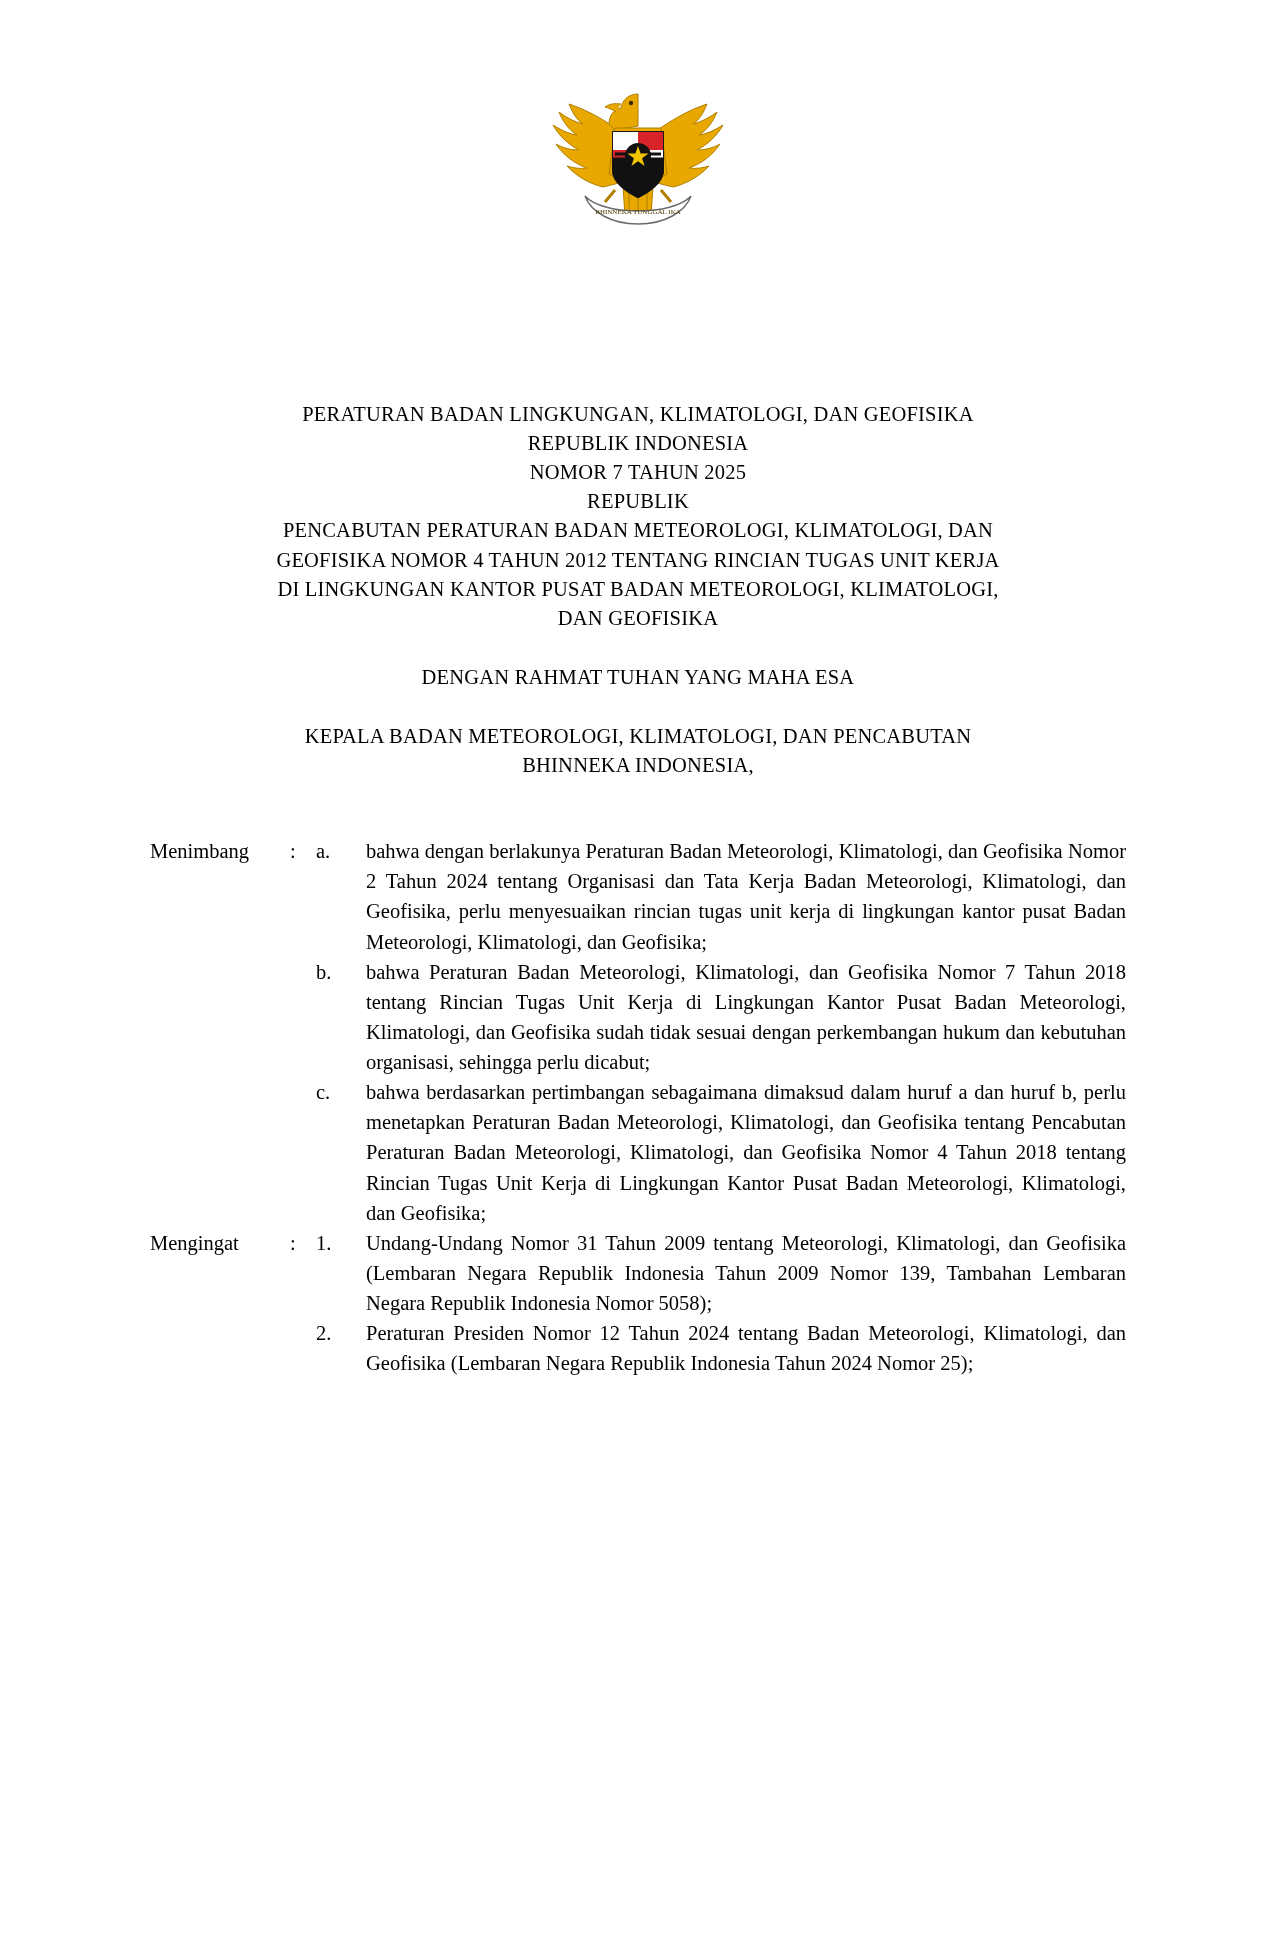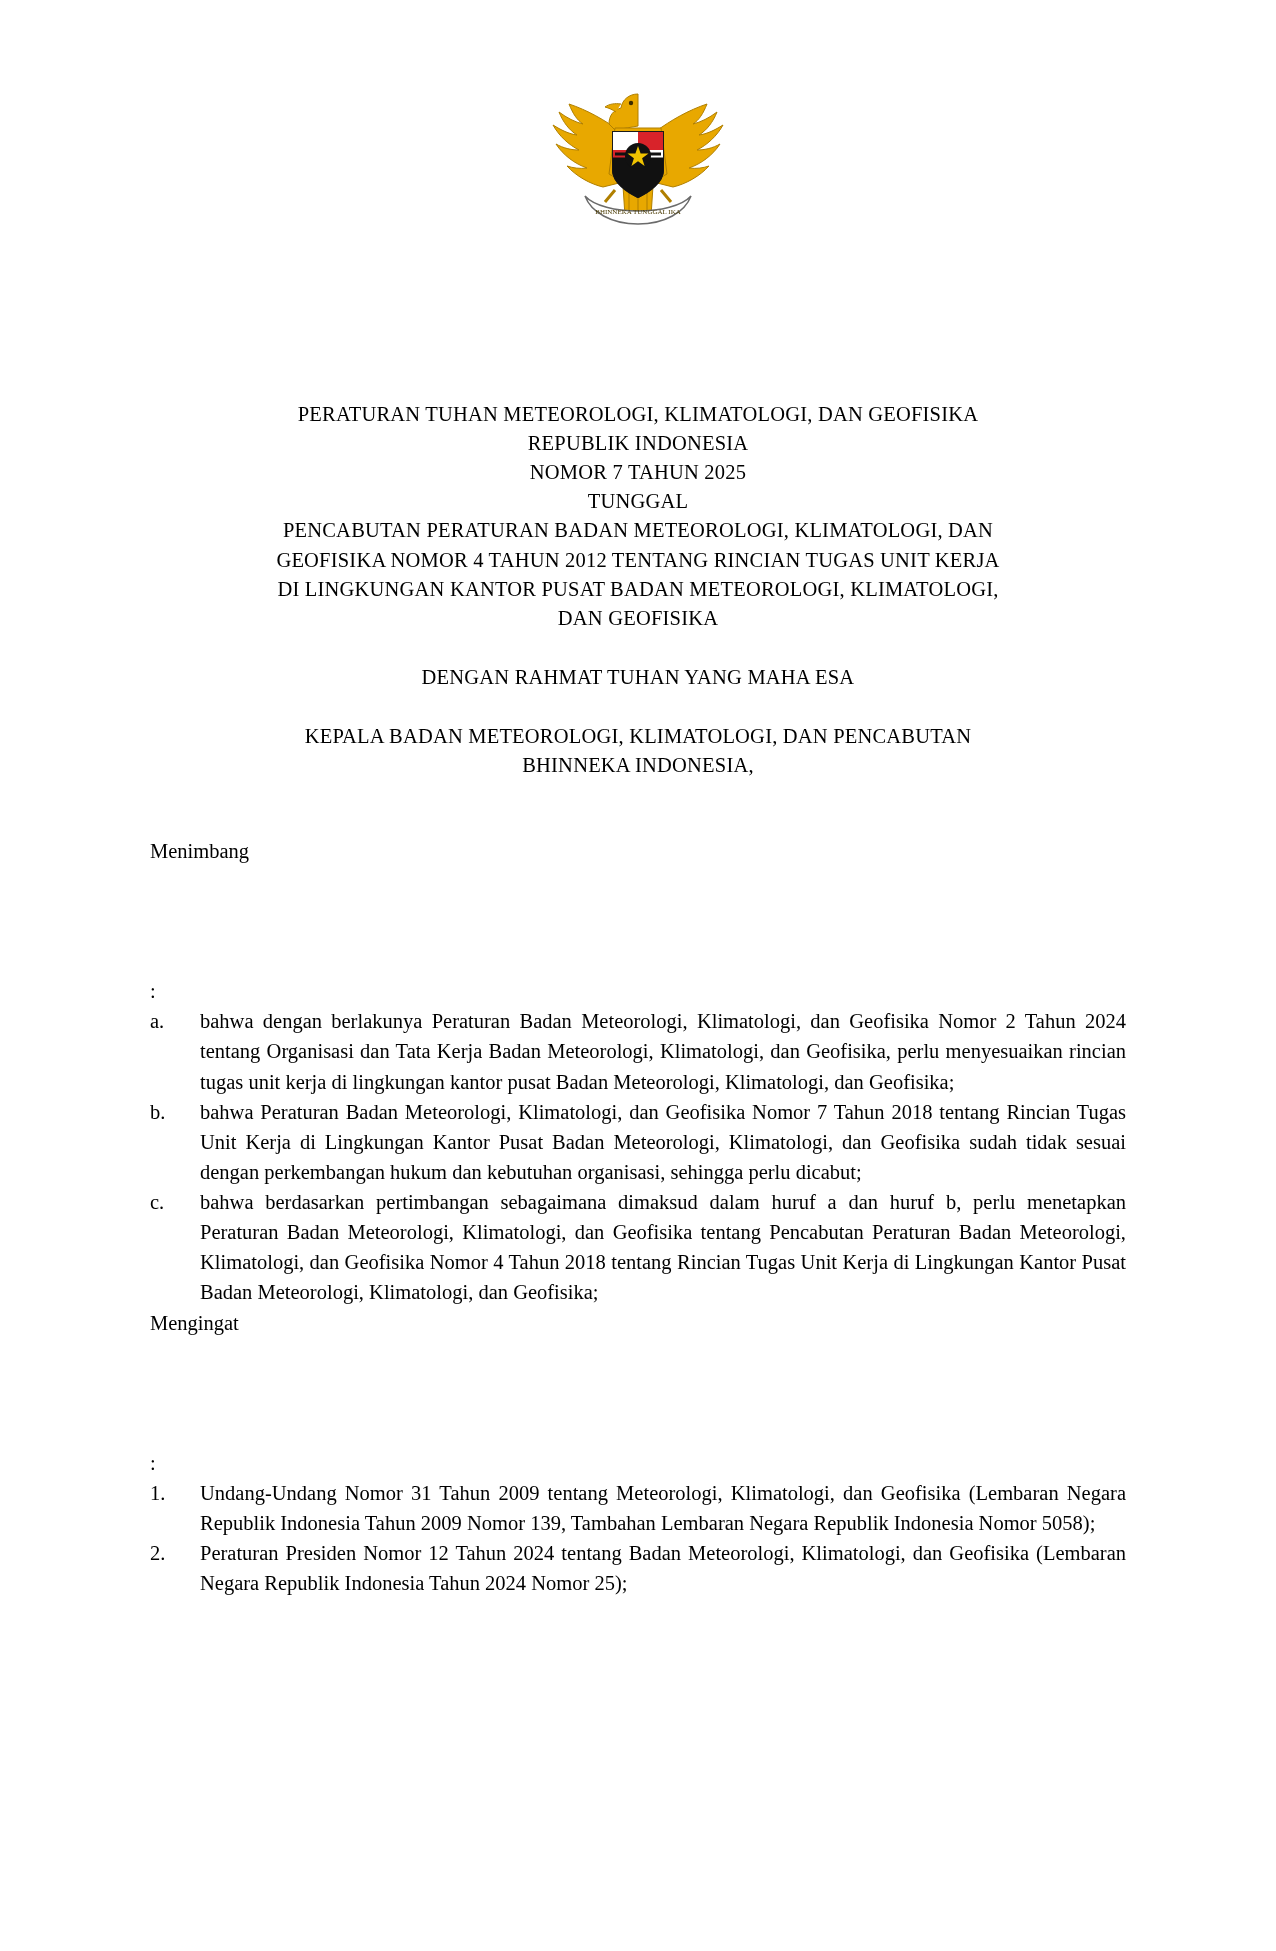--- a/index.html
+++ b/index.html
@@ -45,21 +45,20 @@
   }
   .spacer-md { height: 30px; }
   .spacer-lg { height: 56px; }
 
   
   .clause {
     display: flex;
     align-items: flex-start;
     font-size: 20.5px;
     line-height: 1.47;
-    flex-direction: column;
   }
   .clause-label {
     width: 140px;
     flex: 0 0 140px;
     text-align: left;
   }
   .clause-colon {
     width: 26px;
     flex: 0 0 26px;
     text-align: left;
@@ -122,24 +121,24 @@
       <path d="M95 76 L97.6 83.6 L105.5 83.6 L99.1 88.3 L101.6 95.9 L95 91.2 L88.4 95.9 L90.9 88.3 L84.5 83.6 L92.4 83.6 Z" fill="#f0c400"></path>
 
       <path d="M42 126 C60 146 130 146 148 126 C142 142 122 154 95 154 C68 154 48 142 42 126 Z" fill="#ffffff" stroke="#6b6b6b" stroke-width="1.5"></path>
       <text x="95" y="144" font-size="7" font-family="Liberation Serif, serif" text-anchor="middle" fill="#4a3a00">BHINNEKA TUNGGAL IKA</text>
 
       <path d="M72 120 L62 132 M118 120 L128 132" stroke="#b07f00" stroke-width="3" fill="none"></path>
     </svg>
   </div>
 
   <div class="title-block">
-    <span class="line">PERATURAN TUHAN METEOROLOGI, KLIMATOLOGI, DAN GEOFISIKA</span>
+    <span class="line">PERATURAN BADAN LINGKUNGAN, KLIMATOLOGI, DAN GEOFISIKA</span>
     <span class="line">REPUBLIK INDONESIA</span>
     <span class="line">NOMOR 7 TAHUN 2025</span>
-    <span class="line">TUNGGAL</span>
+    <span class="line">REPUBLIK</span>
     <span class="line">PENCABUTAN PERATURAN BADAN METEOROLOGI, KLIMATOLOGI, DAN</span>
     <span class="line">GEOFISIKA NOMOR 4 TAHUN 2012 TENTANG RINCIAN TUGAS UNIT KERJA</span>
     <span class="line">DI LINGKUNGAN KANTOR PUSAT BADAN METEOROLOGI, KLIMATOLOGI,</span>
     <span class="line">DAN GEOFISIKA</span>
 
     <div class="spacer-md"></div>
     <span class="line">DENGAN RAHMAT TUHAN YANG MAHA ESA</span>
 
     <div class="spacer-md"></div>
     <span class="line">KEPALA BADAN METEOROLOGI, KLIMATOLOGI, DAN PENCABUTAN</span>

